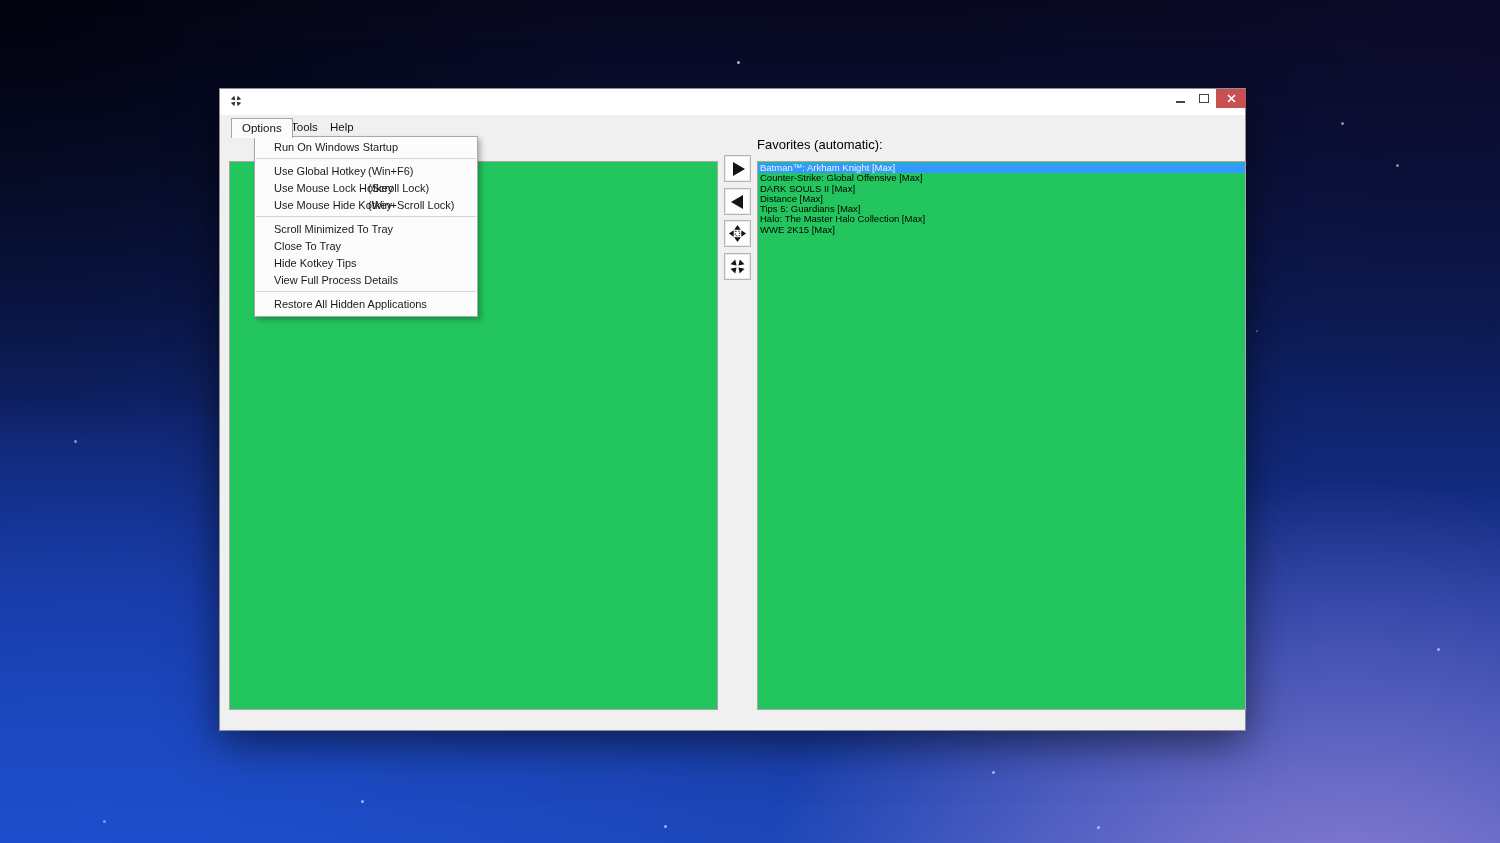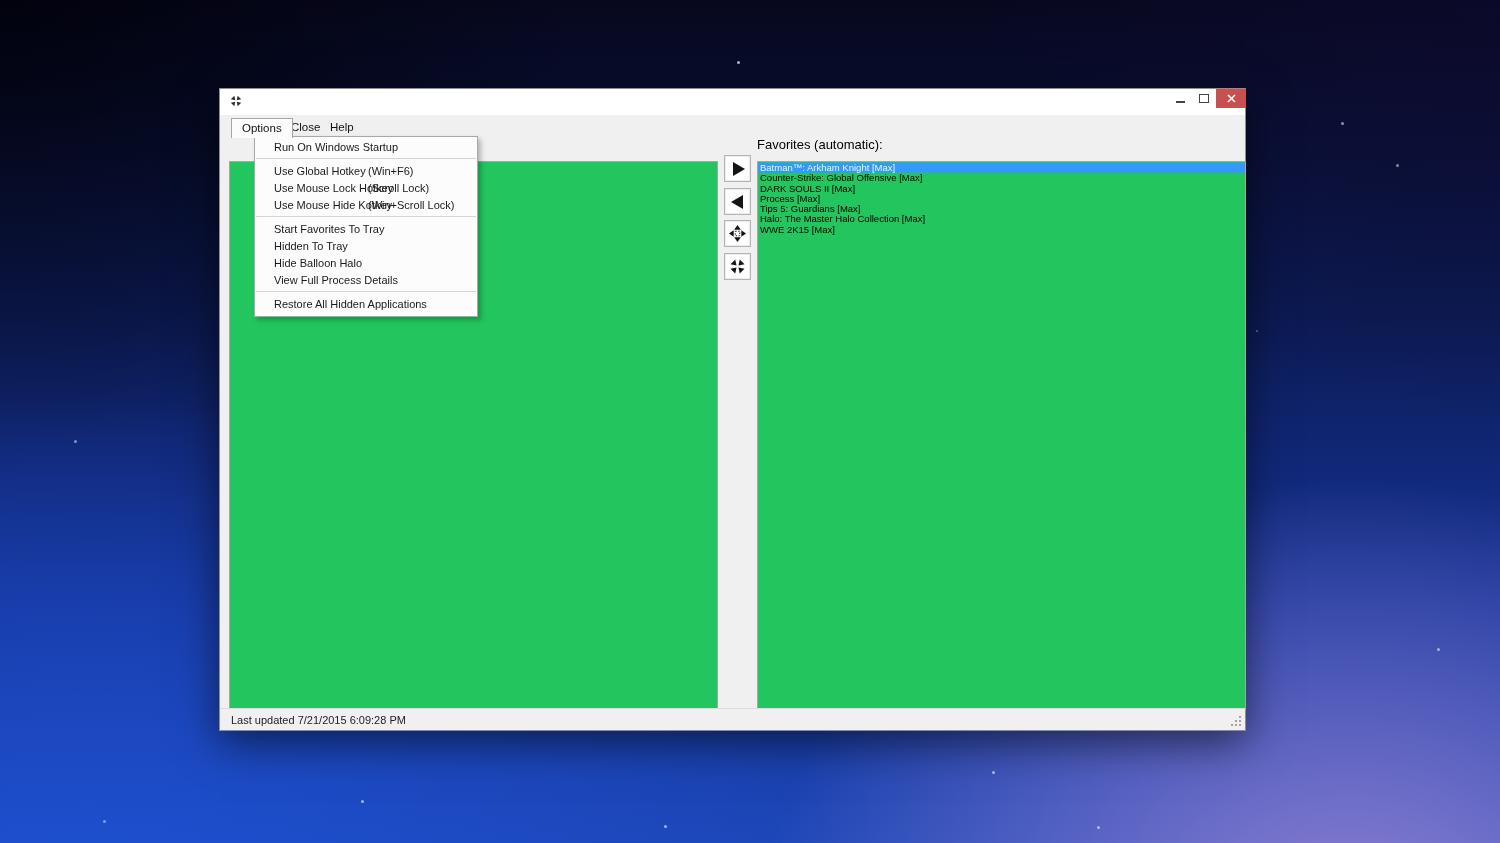--- a/index.html
+++ b/index.html
@@ -128,31 +128,31 @@
         <div class="box"></div>
       </div>
       <div class="cap-btn btn-close">
         <svg width="9" height="9" viewBox="0 0 9 9">
           <path d="M1 1 L8 8 M8 1 L1 8" stroke="#fff" stroke-width="1.6"></path>
         </svg>
       </div>
     </div>
 
     <div class="menu-btn open" id="menu-options">Options</div>
-    <div class="menu-btn" id="menu-tools">Close</div>
+    <div class="menu-btn" id="menu-tools">Tools</div>
     <div class="menu-btn" id="menu-help">Help</div>
 
     <div class="listbox" id="left-list"></div>
 
     <div class="panel-label">Favorites (automatic):</div>
     <div class="listbox" id="right-list">
         <div class="fav-row selected">Batman™: Arkham Knight [Max]</div>
         <div class="fav-row">Counter-Strike: Global Offensive [Max]</div>
         <div class="fav-row">DARK SOULS II [Max]</div>
-        <div class="fav-row">Process [Max]</div>
+        <div class="fav-row">Distance [Max]</div>
         <div class="fav-row">Tips 5: Guardians [Max]</div>
         <div class="fav-row">Halo: The Master Halo Collection [Max]</div>
         <div class="fav-row">WWE 2K15 [Max]</div>
       </div>
 
     <div class="xfer-btn" id="xfer-1">
       <svg width="18" height="18" viewBox="0 0 18 18">
         <polygon points="4,2 4,16 16,9" fill="#141414"></polygon>
       </svg>
     </div>
@@ -183,36 +183,23 @@
       </svg>
     </div>
 
     <div class="dropdown">
         <div class="menu-item"><span>Run On Windows Startup</span></div>
         <div class="menu-sep"></div>
         <div class="menu-item"><span>Use Global Hotkey</span><span class="sc">(Win+F6)</span></div>
         <div class="menu-item"><span>Use Mouse Lock Hotkey</span><span class="sc">(Scroll Lock)</span></div>
         <div class="menu-item"><span>Use Mouse Hide Kotkey</span><span class="sc">(Win+Scroll Lock)</span></div>
         <div class="menu-sep"></div>
-        <div class="menu-item"><span>Start Favorites To Tray</span></div>
-        <div class="menu-item"><span>Hidden To Tray</span></div>
-        <div class="menu-item"><span>Hide Balloon Halo</span></div>
+        <div class="menu-item"><span>Scroll Minimized To Tray</span></div>
+        <div class="menu-item"><span>Close To Tray</span></div>
+        <div class="menu-item"><span>Hide Kotkey Tips</span></div>
         <div class="menu-item"><span>View Full Process Details</span></div>
         <div class="menu-sep"></div>
         <div class="menu-item"><span>Restore All Hidden Applications</span></div>
       </div>
 
-    <div class="statusbar">
-      <span class="txt">Last updated 7/21/2015 6:09:28 PM</span>
-      <svg class="grip" viewBox="0 0 13 13">
-        <g fill="#a3a3a3">
-          <rect x="9" y="9" width="2" height="2"></rect>
-            <rect x="9" y="5" width="2" height="2"></rect>
-          <rect x="9" y="1" width="2" height="2"></rect>
-            <rect x="5" y="9" width="2" height="2"></rect>
-          <rect x="1" y="9" width="2" height="2"></rect>
-            <rect x="5" y="5" width="2" height="2"></rect>
-        </g>
-      </svg>
-    </div>
 
   </div>
 </div>
 
 </body></html>

